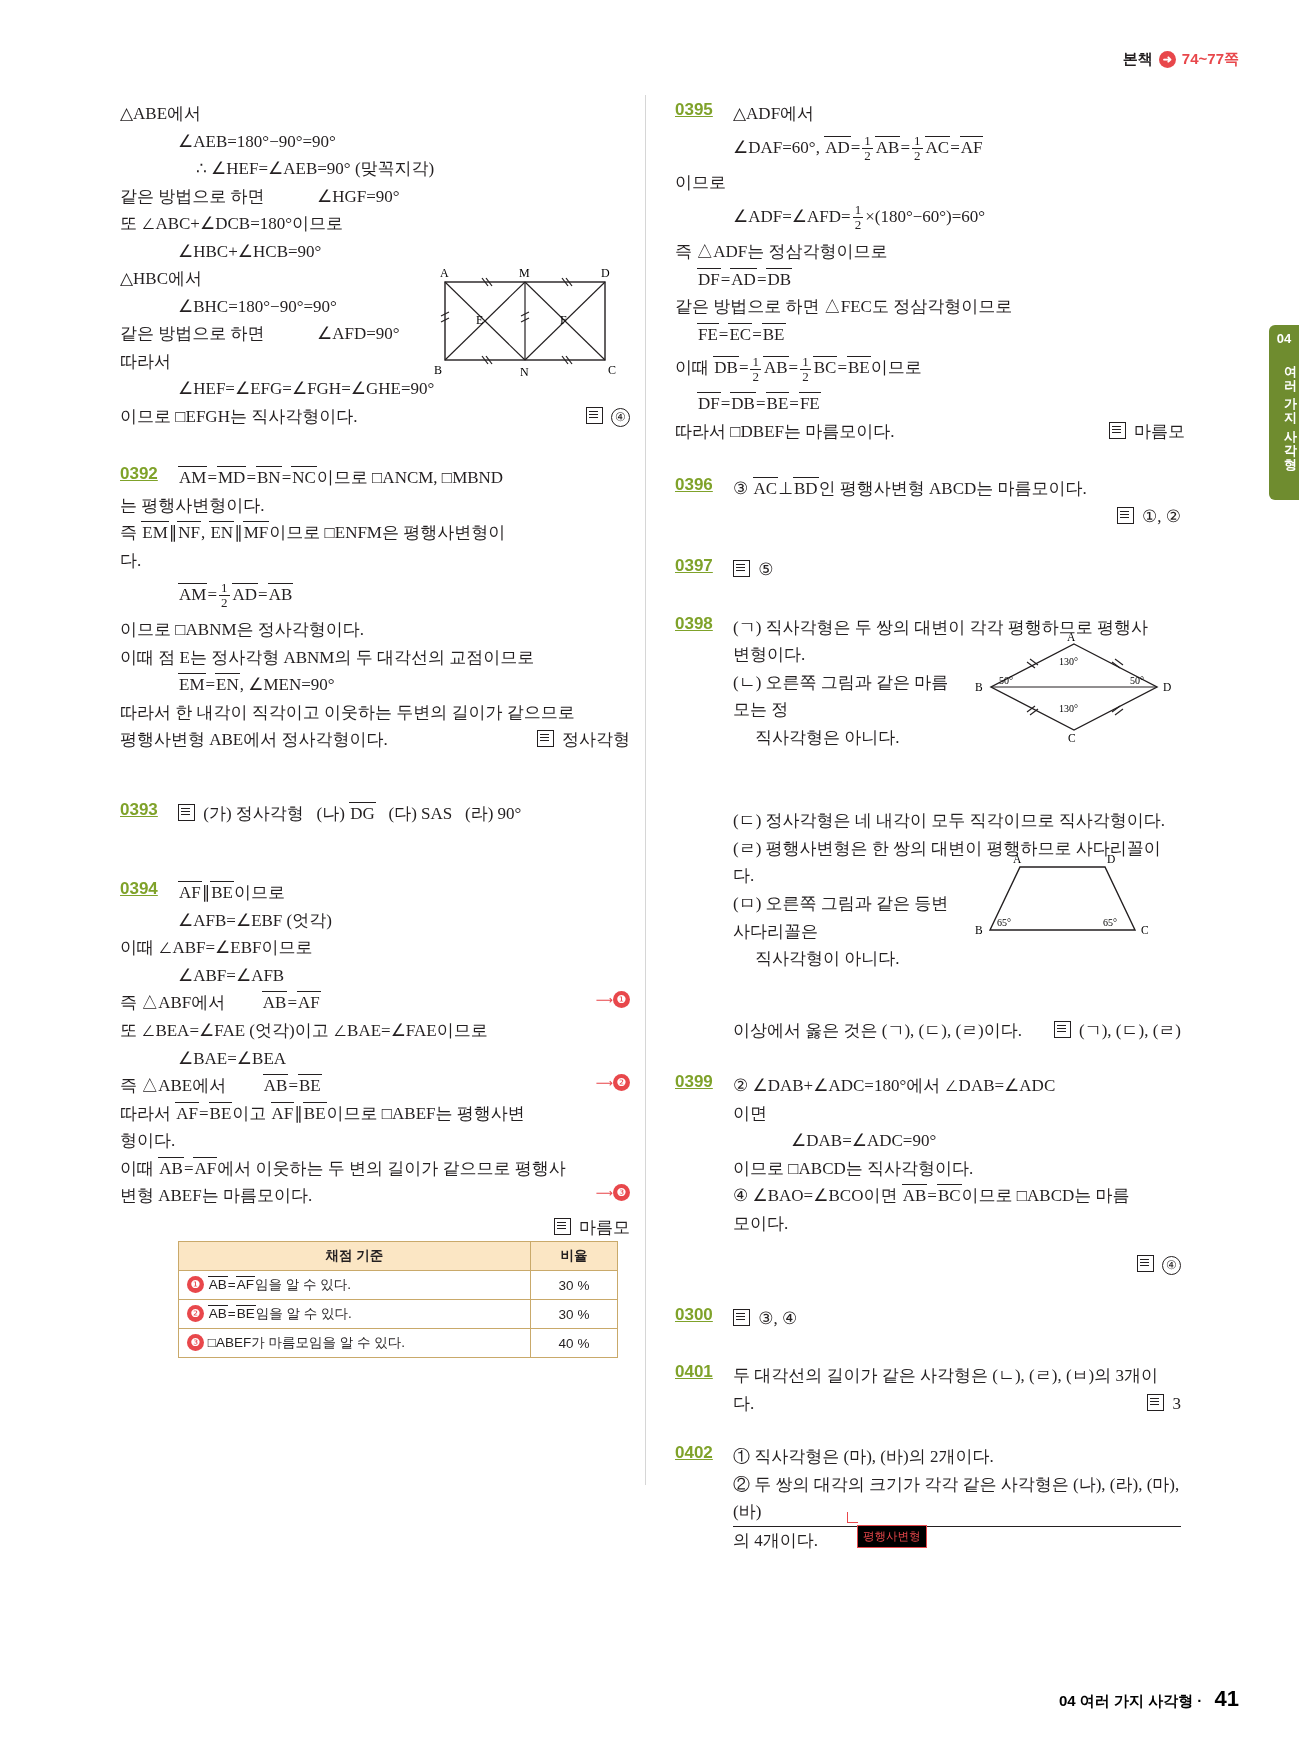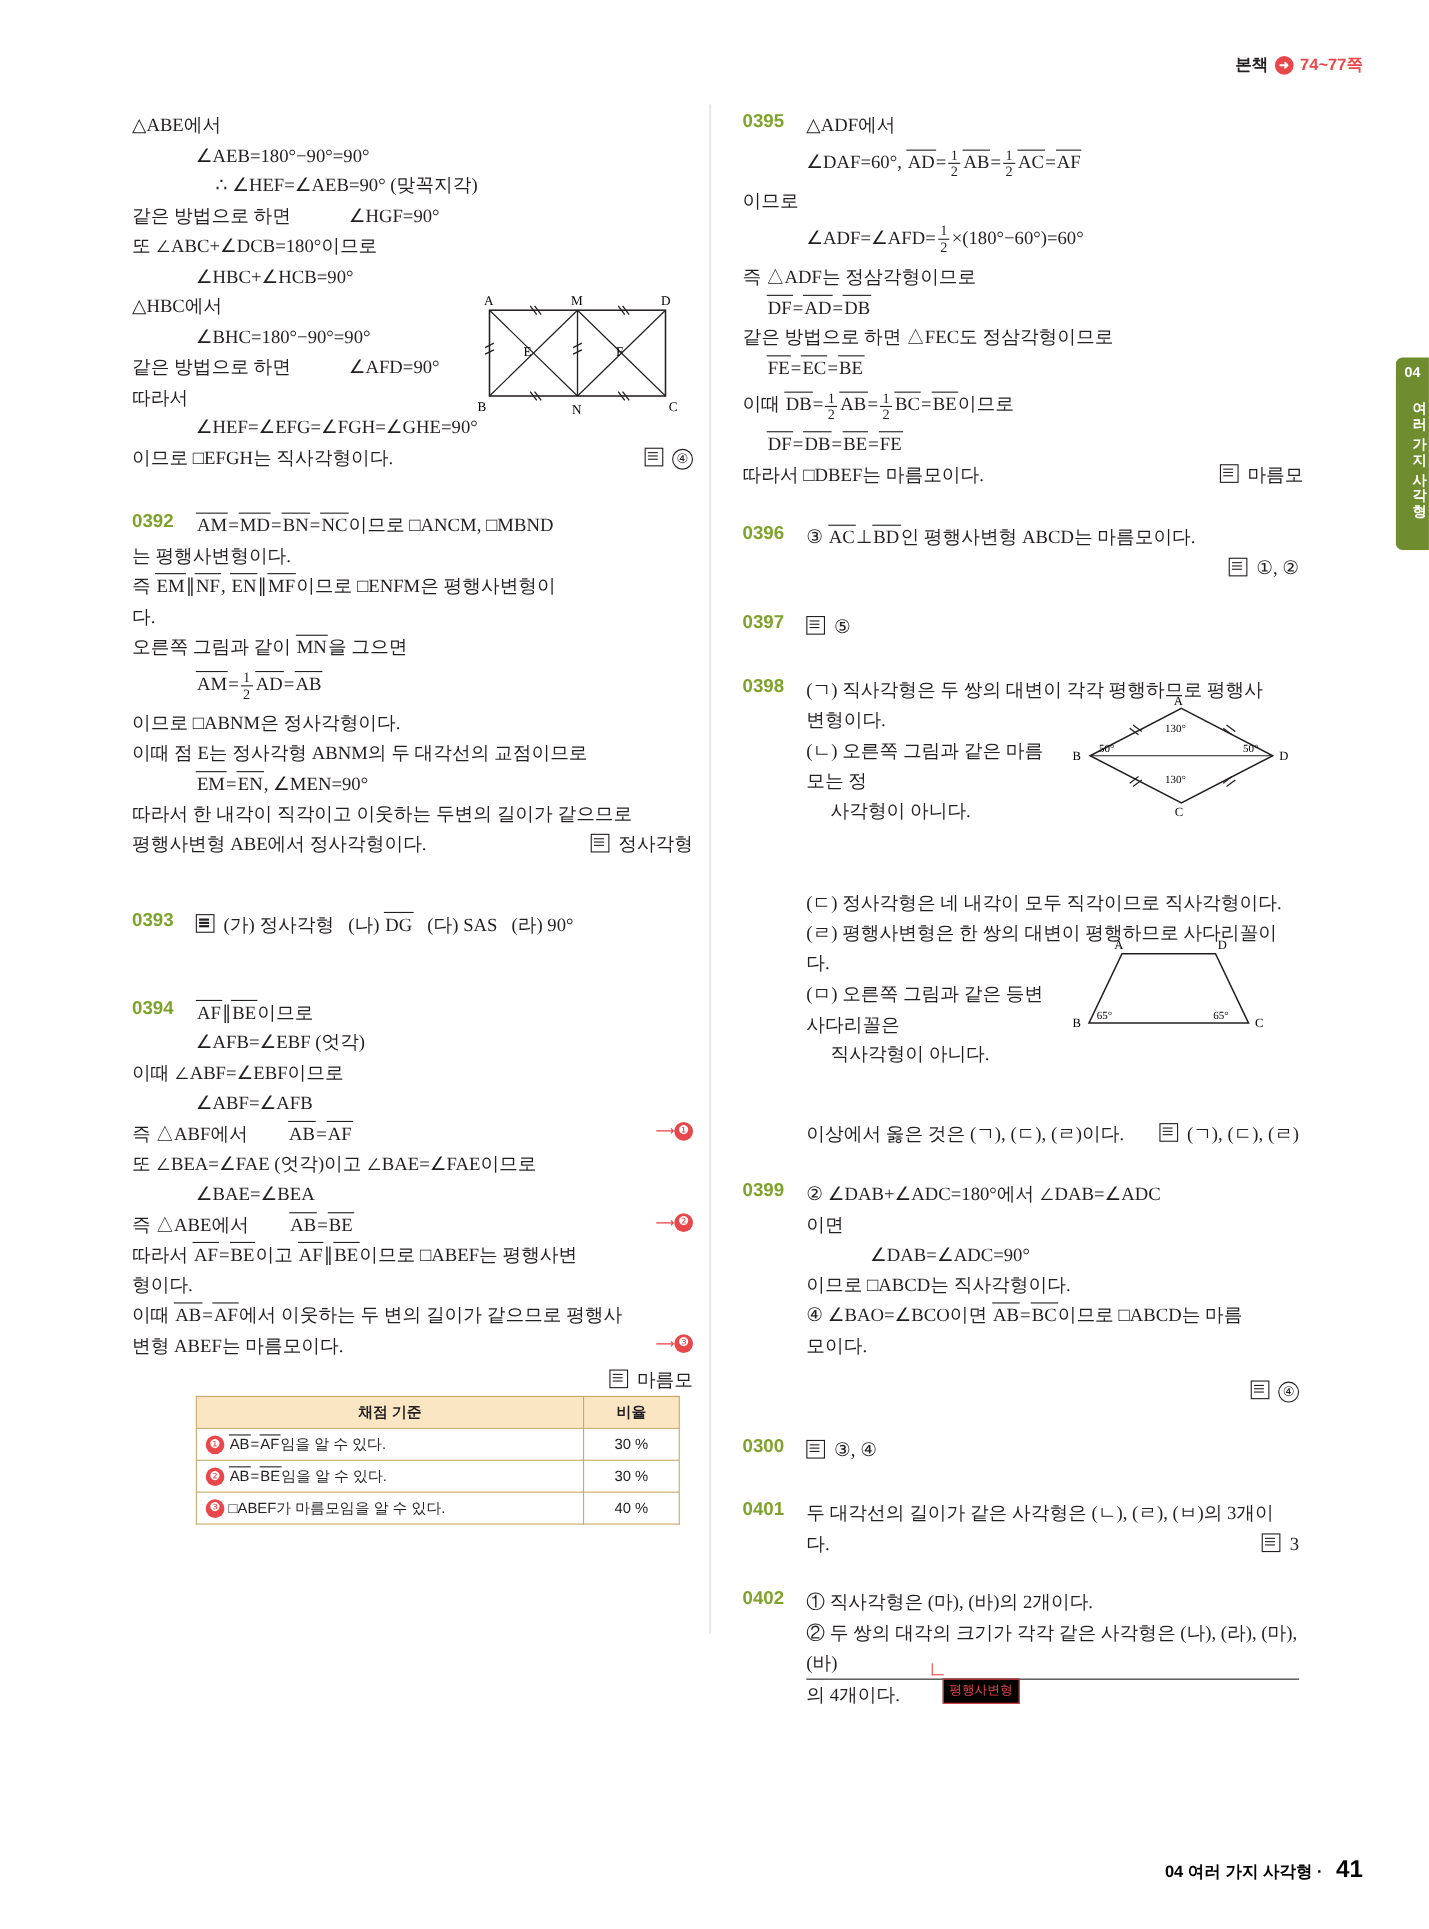--- a/index.html
+++ b/index.html
@@ -55,21 +55,21 @@
   .divider{
     position:absolute;left:645px;top:95px;
     width:1px;height:1390px;background:#d6d6d6;
   }
 
   
   .blk{margin-bottom:20px;position:relative;}
   .qnum{
     font-family:"Liberation Sans", sans-serif;
     font-weight:bold;font-size:17px;color:#7fa22a;
-    display:inline-block;width:58px;vertical-align:top;
+    display:inline-block;width:58px;vertical-align:top;text-decoration:underline;
   }
   .line{font-size:17px;line-height:1.62;}
   .body{display:inline-block;width:448px;vertical-align:top;font-size:17px;line-height:1.62;}
   .ind2{padding-left:58px;}
   .ind3{padding-left:76px;}
   .ind4{padding-left:22px;}
   .ans{text-align:right;}
   .ansbox{
     display:inline-block;width:15px;height:15px;
     border:1.4px solid #231f20;position:relative;
@@ -202,23 +202,20 @@
       <span class="qnum">0392</span><span class="body">
         <div class="line">
           <span class="over">AM</span>=<span class="over">MD</span>=<span class="over">BN</span>=<span class="over">NC</span><span>이므로 □ANCM, □MBND</span>
         </div>
       </span>
       <div class="line">는 평행사변형이다.</div>
       <div class="line">
         <span>즉 </span><span class="over">EM</span>∥<span class="over">NF</span>, <span class="over">EN</span>∥<span class="over">MF</span><span>이므로 □ENFM은 평행사변형이</span>
       </div>
       <div class="line">다.</div>
-      <div class="line">
-        <span>오른쪽 그림과 같이 </span><span class="over">MN</span><span>을 그으면</span>
-      </div>
       <div class="line ind2" style="margin:6px 0">
         <span class="over">AM</span>=<span class="frac"><span class="n">1</span><span class="d">2</span></span><span class="over">AD</span>=<span class="over">AB</span>
       </div>
       <div class="line">이므로 □ABNM은 정사각형이다.</div>
       <div class="line">이때 점 E는 정사각형 ABNM의 두 대각선의 교점이므로</div>
       <div class="line ind2">
         <span class="over">EM</span>=<span class="over">EN</span><span>, ∠MEN=90°</span>
       </div>
       <div class="line">따라서 한 내각이 직각이고 이웃하는 두변의 길이가 같으므로</div>
       <div class="line">
@@ -401,21 +398,21 @@
         <span class="ansbox"></span>
         <span>⑤</span>
       </span>
     </div>
 
     <div class="blk" style="margin-top:30px">
       <span class="qnum">0398</span><span class="body">
         <div class="line">(ㄱ) 직사각형은 두 쌍의 대변이 각각 평행하므로 평행사</div>
         <div class="line">변형이다.</div>
         <div class="line" style="width:230px">(ㄴ) 오른쪽 그림과 같은 마름모는 정</div>
-        <div class="line ind4" style="width:230px">사각형이 아니다.</div>
+        <div class="line ind4" style="width:230px">직사각형은 아니다.</div>
         <div style="height:56px"></div>
         <div class="line">(ㄷ) 정사각형은 네 내각이 모두 직각이므로 직사각형이다.</div>
         <div class="line">(ㄹ) 평행사변형은 한 쌍의 대변이 평행하므로 사다리꼴이다.</div>
         <div class="line" style="width:230px">(ㅁ) 오른쪽 그림과 같은 등변사다리꼴은</div>
         <div class="line ind4" style="width:230px">직사각형이 아니다.</div>
         <div style="height:44px"></div>
         <div class="line">
           <span>이상에서 옳은 것은 (ㄱ), (ㄷ), (ㄹ)이다.</span>
           <span style="float:right">
             <span class="ansbox"></span>

